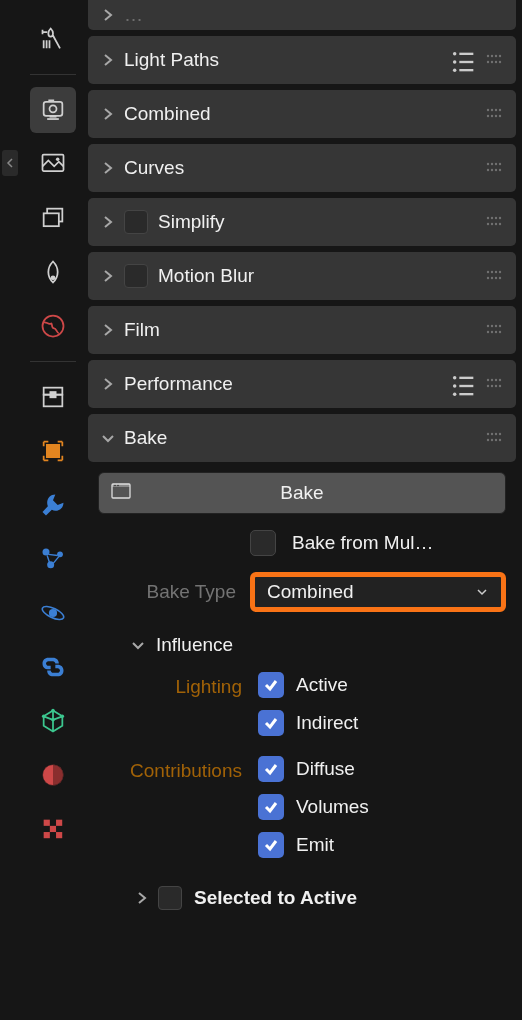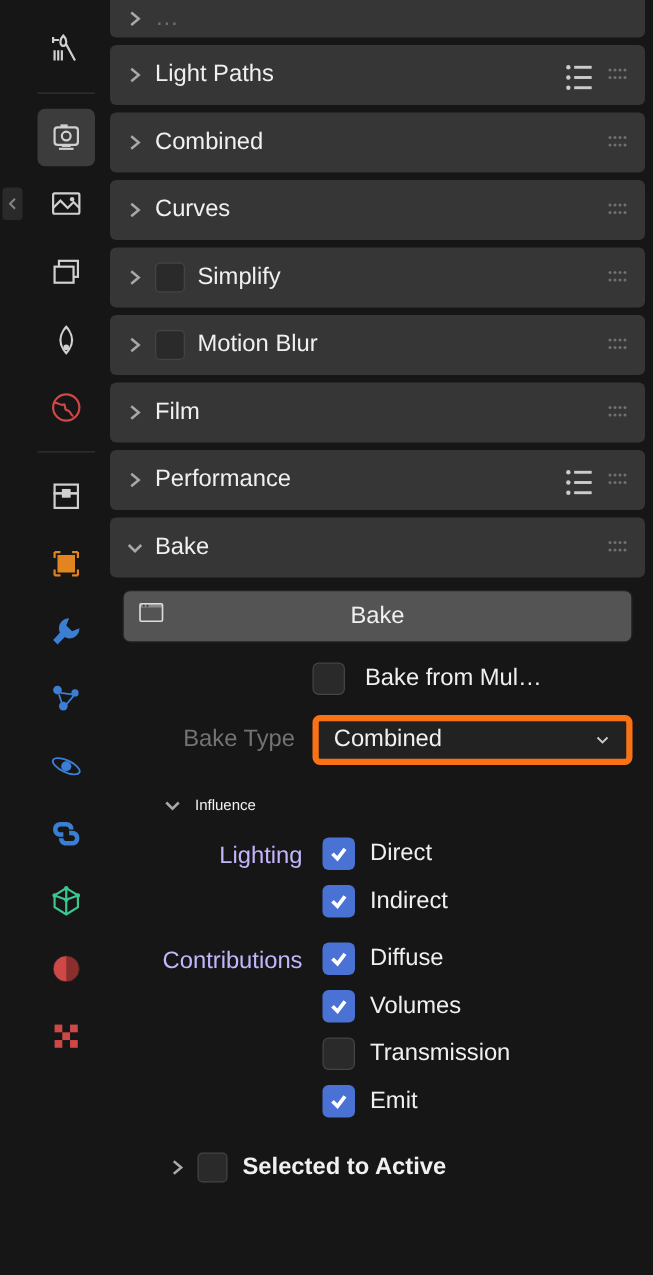--- a/index.html
+++ b/index.html
@@ -148,32 +148,32 @@
 .chk.on { background: #4a72d4; }
 .chk.off { background: #2a2a2a; border: 1px solid #444; }
 .chk svg { width: 16px; height: 16px; stroke: #fff; stroke-width: 3; fill: none; }
 .chk-label { color: #f0f0f0; }
 .sub-head {
   display: flex;
   align-items: center;
   padding: 16px 0 12px 30px;
 }
 .sub-head .chev { margin-right: 8px; }
-.sub-head .label { font-size: 12px; }
+.sub-head .label { font-size: 19px; }
 .inf-row {
   display: flex;
   align-items: flex-start;
   margin-top: 4px;
 }
 .inf-label {
   width: 160px;
   text-align: right;
   padding-right: 16px;
   padding-top: 4px;
-  color: #c4b5fd;
+  color: #a16207;
 }
 .inf-items { flex: 1; }
 .inf-item {
   display: flex;
   align-items: center;
   gap: 12px;
   margin-bottom: 12px;
 }
 .bottom-sub {
   display: flex;
@@ -562,21 +562,21 @@
 
     <div class="inf-row">
       <div class="inf-label">Lighting</div>
       <div class="inf-items" id="lighting-items">
           <div class="inf-item">
             <span class="chk on">
               <svg viewBox="0 0 16 16">
                 <path d="M3 8 L7 12 L13 4"></path>
               </svg>
             </span>
-            <span class="chk-label">Direct</span>
+            <span class="chk-label">Active</span>
           </div>
           <div class="inf-item">
             <span class="chk on">
               <svg viewBox="0 0 16 16">
                 <path d="M3 8 L7 12 L13 4"></path>
               </svg>
             </span>
             <span class="chk-label">Indirect</span>
           </div>
         </div>
@@ -595,24 +595,20 @@
           </div>
           <div class="inf-item">
             <span class="chk on">
               <svg viewBox="0 0 16 16">
                 <path d="M3 8 L7 12 L13 4"></path>
               </svg>
             </span>
             <span class="chk-label">Volumes</span>
           </div>
           <div class="inf-item">
-            <span class="chk off"></span>
-            <span class="chk-label">Transmission</span>
-          </div>
-          <div class="inf-item">
             <span class="chk on">
               <svg viewBox="0 0 16 16">
                 <path d="M3 8 L7 12 L13 4"></path>
               </svg>
             </span>
             <span class="chk-label">Emit</span>
           </div>
         </div>
     </div>
 

